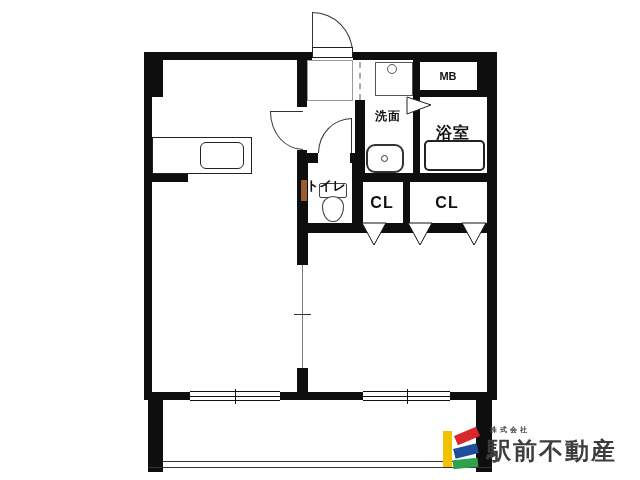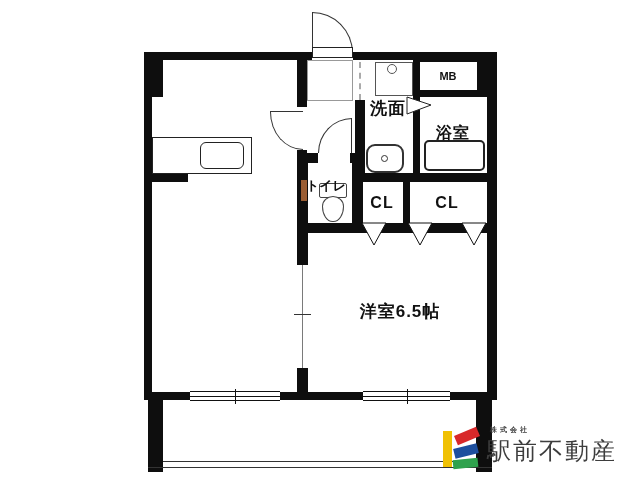--- a/index.html
+++ b/index.html
@@ -15,21 +15,21 @@
   .room-label{
     position:absolute;z-index:6;color:#111;font-weight:bold;white-space:nowrap;
     transform:translate(-50%,-50%);letter-spacing:1px;
   }
   .arc{position:absolute;z-index:3;box-sizing:border-box;background:transparent;}
   .window{position:absolute;background:#fff;border-top:1px solid #111;border-bottom:1px solid #111;z-index:3;box-sizing:border-box;}
   .window .mid{position:absolute;left:0;right:0;top:4px;height:1px;background:#111;}
   .window .tick{position:absolute;left:50%;top:-3px;width:1px;height:15px;background:#111;}
   .vdoor{position:absolute;z-index:4;}
   .logo-bar{position:absolute;z-index:8;}
-  #logo-name{position:absolute;z-index:8;font-weight:normal;color:var(--logo-text,#3d3d3d);
+  #logo-name{position:absolute;z-index:8;font-weight:bold;color:var(--logo-text,#3d3d3d);
     font-size:24px;letter-spacing:2px;white-space:nowrap;}
   #logo-prefix{position:absolute;z-index:8;color:var(--logo-text,#4a4a4a);
     font-size:7px;letter-spacing:3px;white-space:nowrap;font-weight:bold;}
 </style>
 </head>
 <body>
 
 <div id="canvas">
 
   <div class="wall" style="left:144px;top:52px;width:168px;height:8px;"></div>
@@ -110,22 +110,21 @@
   <div class="fixture" style="left:366px;top:144px;width:38px;height:29px;border:2px solid #333;border-radius:9px;"></div>
   <div class="fixture" style="left:381px;top:155px;width:7px;height:7px;border:1px solid #333;border-radius:50%;"></div>
 
   <div class="fixture" style="left:424px;top:140px;width:61px;height:31px;border:2px solid #222;border-radius:5px;"></div>
 
   <div class="fixture" style="left:319px;top:183px;width:28px;height:15px;border:1px solid #444;border-radius:2px;"></div>
   <div class="fixture" style="left:322px;top:196px;width:22px;height:26px;border:1px solid #444;border-radius:50% 50% 48% 48%/40% 40% 60% 60%;"></div>
 
   <div class="abs" style="left:307px;top:60px;width:46px;height:41px;border:1px solid #999;box-sizing:border-box;z-index:2;"></div>
 
-  <div class="room-label" style="left:400px;top:311px;font-size:17px;">洋室6.5帖</div>
-  <div class="room-label" style="left:388px;top:108px;font-size:17px;">洗面</div>
+  <div class="room-label" style="left:388px;top:116px;font-size:12px;">洗面</div>
   <div class="room-label" style="left:453px;top:133px;font-size:16px;">浴室</div>
   <div class="room-label" style="left:326px;top:186px;font-size:13px;letter-spacing:0;">トイレ</div>
   <div class="room-label" style="left:382px;top:203px;font-size:16px;">CL</div>
   <div class="room-label" style="left:447px;top:203px;font-size:16px;">CL</div>
   <div class="room-label" style="left:448px;top:76px;font-size:11px;letter-spacing:0;">MB</div>
 
   <div class="logo-bar" style="left:443px;top:431px;width:9px;height:36px;background:var(--logo-yellow,#f0c104);"></div>
   <div class="logo-bar" style="left:455px;top:431px;width:24px;height:10px;background:var(--logo-red,#d8282a);transform:rotate(-23deg);"></div>
   <div class="logo-bar" style="left:454px;top:446px;width:24px;height:10px;background:var(--logo-blue,#1d4f9e);transform:rotate(-14deg);"></div>
   <div class="logo-bar" style="left:453px;top:459px;width:25px;height:9px;background:var(--logo-green,#2fa24d);transform:rotate(-6deg);"></div>

